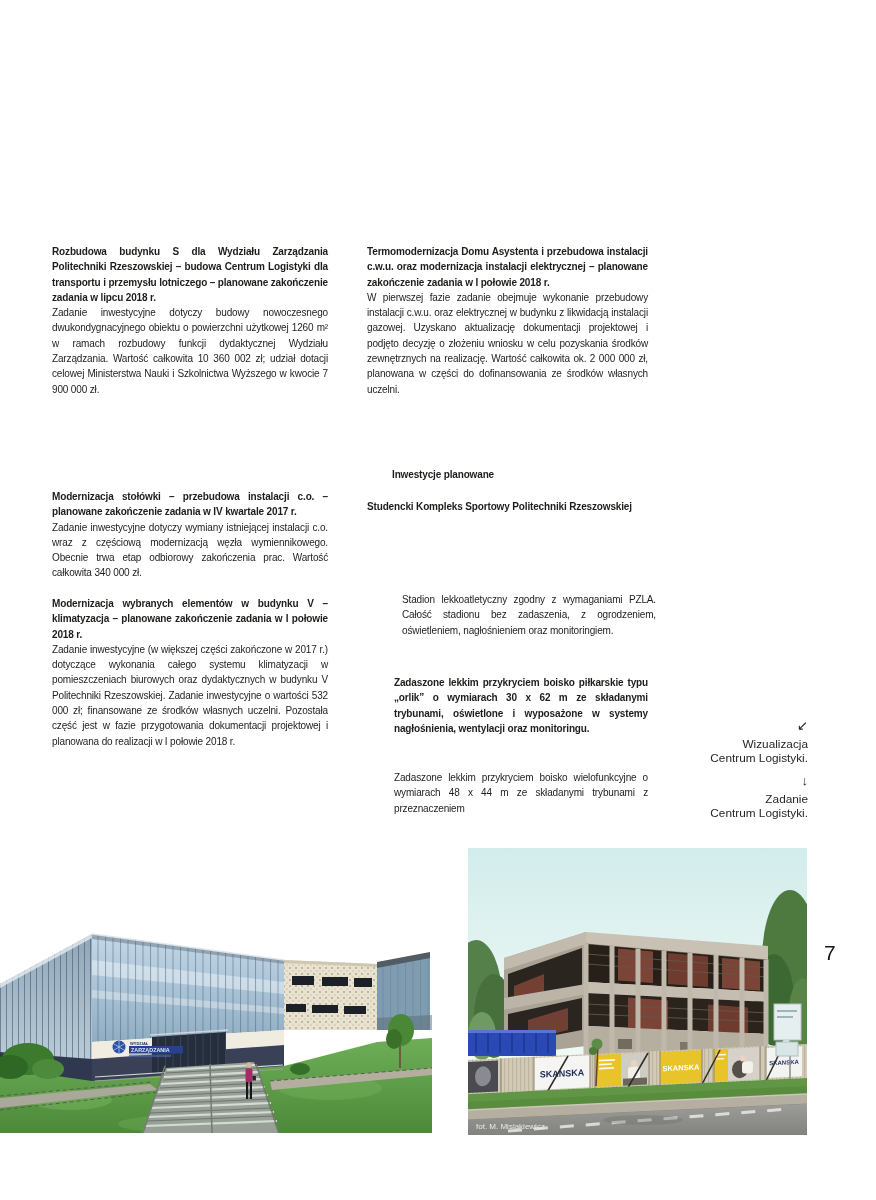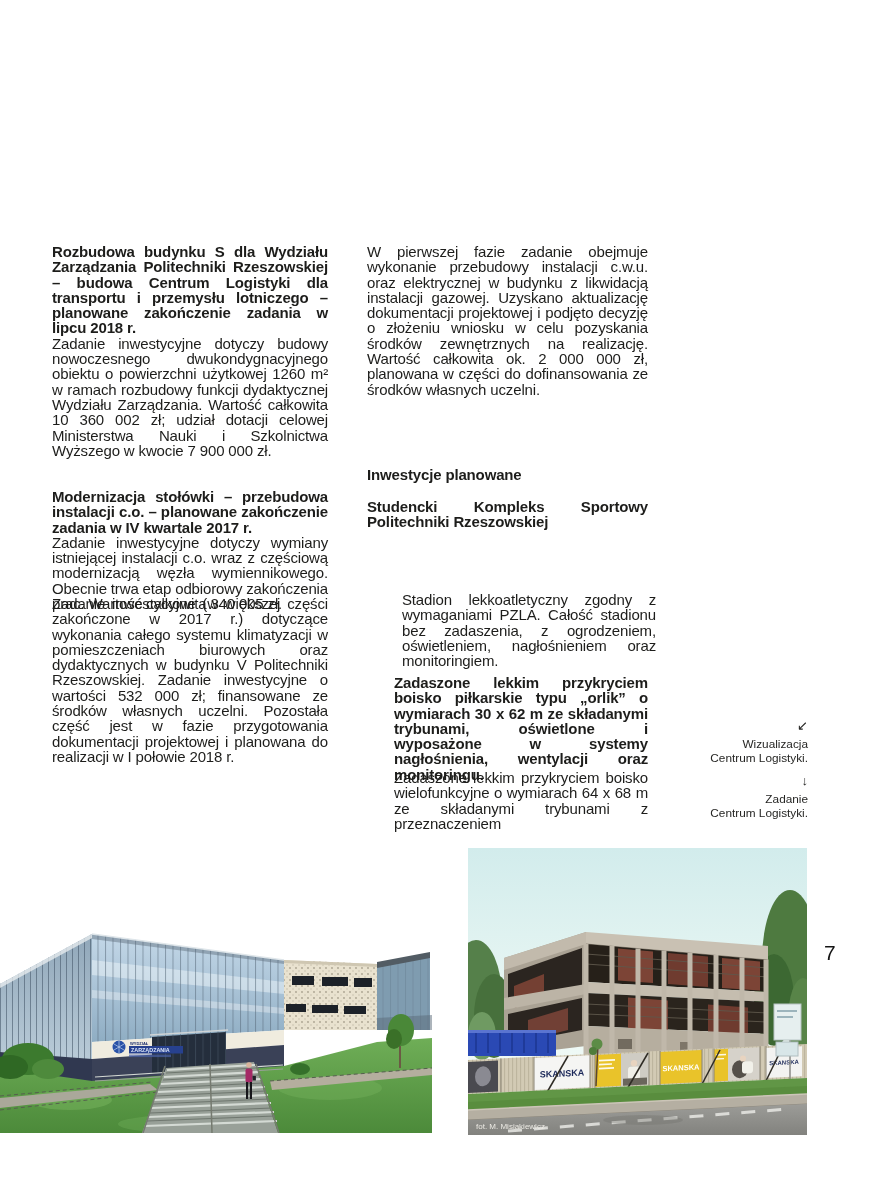--- a/index.html
+++ b/index.html
@@ -2,25 +2,25 @@
 <html><head>
 <meta charset="utf-8">
 <style>
   * { margin:0; padding:0; box-sizing:border-box; }
   html,body { background:#ffffff; }
   body {
     width:876px; height:1200px; position:relative; overflow:hidden;
     font-family:"Liberation Sans", sans-serif; color:#1d1d1b;
   }
   .sec {
-    position:absolute; font-size:15px; line-height:15.3px;
+    position:absolute; font-size:10px; line-height:15.3px;
     text-align:justify; letter-spacing:-0.15px;
   }
   .sec .head { font-weight:700; }
-  .subhead { font-weight:700; }
+  .subhead { font-weight:700;margin-left:25px; }
   .caption {
     position:absolute; width:160px; text-align:right;
     font-size:11.8px; line-height:14.6px; color:#262624;
   }
   .caption .arrow { display:block; font-size:13px; margin-bottom:3px; }
   .pagenum {
     position:absolute; left:824px; top:941px;
     font-size:21px; color:#141414;
   }
   .photo { position:absolute; }
@@ -29,40 +29,42 @@
 </head>
 <body>
 
 <div class="sec" style="left:52px; top:244px; width:276px;">
   <div class="head">Rozbudowa budynku S dla Wydziału Zarządzania Politechniki Rzeszowskiej – budowa Centrum Logistyki dla transportu i przemysłu lotniczego – planowane zakończenie zadania w lipcu 2018 r.</div>
   <div>Zadanie inwestycyjne dotyczy budowy nowoczesnego dwukondygnacyjnego obiektu o powierzchni użytkowej 1260 m² w ramach rozbudowy funkcji dydaktycznej Wydziału Zarządzania. Wartość całkowita 10 360 002 zł; udział dotacji celowej Ministerstwa Nauki i Szkolnictwa Wyższego w kwocie 7 900 000 zł.</div>
 </div>
 
 <div class="sec" style="left:52px; top:453px; width:276px;margin-top:36px;">
   <div class="head">Modernizacja stołówki – przebudowa instalacji c.o. – planowane zakończenie zadania w IV kwartale 2017 r.</div>
-  <div>Zadanie inwestycyjne dotyczy wymiany istniejącej instalacji c.o. wraz z częściową modernizacją węzła wymiennikowego. Obecnie trwa etap odbiorowy zakończenia prac. Wartość całkowita 340 005 zł.</div>
+  <div>Zadanie inwestycyjne dotyczy wymiany istniejącej instalacji c.o. wraz z częściową modernizacją węzła wymiennikowego. Obecnie trwa etap odbiorowy zakończenia prac. Wartość całkowita 340 000 zł.</div>
 </div>
 
 <div class="sec" style="left:52px; top:596px; width:276px;">
+  <div class="head">Modernizacja wybranych elementów w budynku V – klimatyzacja – planowane zakończenie zadania w I połowie 2018 r.</div>
   <div>Zadanie inwestycyjne (w większej części zakończone w 2017 r.) dotyczące wykonania całego systemu klimatyzacji w pomieszczeniach biurowych oraz dydaktycznych w budynku V Politechniki Rzeszowskiej. Zadanie inwestycyjne o wartości 532 000 zł; finansowane ze środków własnych uczelni. Pozostała część jest w fazie przygotowania dokumentacji projektowej i planowana do realizacji w I połowie 2018 r.</div>
 </div>
 
 <div class="sec" style="left:367px; top:244px; width:281px;">
+  <div class="head">Termomodernizacja Domu Asystenta i przebudowa instalacji c.w.u. oraz modernizacja instalacji elektrycznej – planowane zakończenie zadania w I połowie 2018 r.</div>
   <div>W pierwszej fazie zadanie obejmuje wykonanie przebudowy instalacji c.w.u. oraz elektrycznej w budynku z likwidacją instalacji gazowej. Uzyskano aktualizację dokumentacji projektowej i podjęto decyzję o złożeniu wniosku w celu pozyskania środków zewnętrznych na realizację. Wartość całkowita ok. 2 000 000 zł, planowana w części do dofinansowania ze środków własnych uczelni.</div>
 </div>
 
 <div class="sec subhead" style="left:367px; top:467px; width:281px;">Inwestycje planowane</div>
 
 <div class="sec" style="left:367px; top:499px; width:281px;">
   <div class="head">Studencki Kompleks Sportowy Politechniki Rzeszowskiej</div>
 </div>
 
 <div class="sec" style="left:374px; top:592px; width:254px;margin-left:28px;">Stadion lekkoatletyczny zgodny z wymaganiami PZLA. Całość stadionu bez zadaszenia, z ogrodzeniem, oświetleniem, nagłośnieniem oraz monitoringiem.</div>
 <div class="sec" style="left:394px; top:675px; width:254px;font-weight:bold;">Zadaszone lekkim przykryciem boisko piłkarskie typu „orlik” o wymiarach 30 x 62 m ze składanymi trybunami, oświetlone i wyposażone w systemy nagłośnienia, wentylacji oraz monitoringu.</div>
-<div class="sec" style="left:394px; top:770px; width:254px;">Zadaszone lekkim przykryciem boisko wielofunkcyjne o wymiarach 64 x 68 m ze składanymi trybunami z przeznaczeniem</div>
+<div class="sec" style="left:394px; top:770px; width:254px;">Zadaszone lekkim przykryciem boisko wielofunkcyjne o wymiarach 48 x 44 m ze składanymi trybunami z przeznaczeniem</div>
 
 <div class="caption" style="left:648px; top:719px;">
   <span class="arrow">↙</span>
   <span>Wizualizacja</span><br>
   <span>Centrum Logistyki.</span>
 </div>
 
 <div class="caption" style="left:648px; top:774px;">
   <span class="arrow">↓</span>
   <span>Zadanie</span><br>

